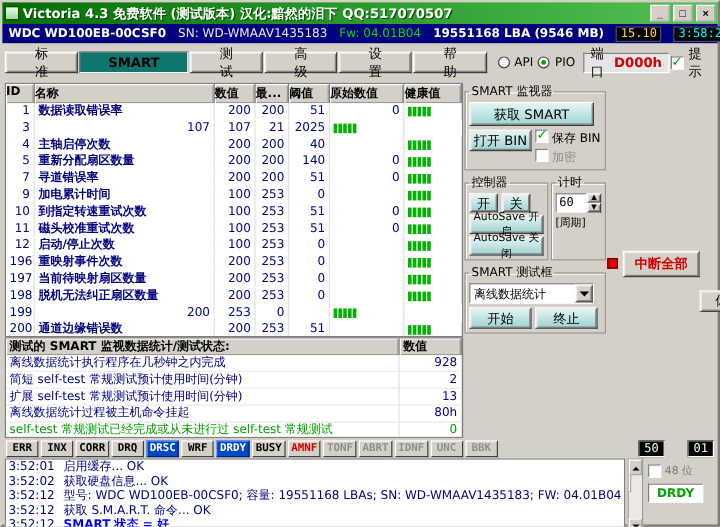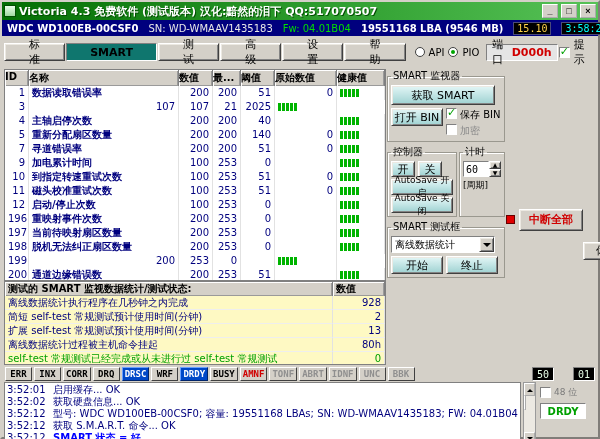--- a/index.html
+++ b/index.html
@@ -52,21 +52,21 @@
   .t-row > div { border-right:1px solid #e2e2e2; padding:0 3px; overflow:hidden; white-space:nowrap; line-height:13px; }
   .t-row .c-id { text-align:right; }
   .t-row .c-name { font-weight:bold; }
   .t-row .num { text-align:right; }
   .bars { display:flex; align-items:center; gap:1px; height:13px; }
   .bar { width:3px; height:8px; background:#00b400; }
 
   .stats { width:382px; height:84px; border:1px solid #808080; background:#d4d0c8; overflow:hidden; }
   .stats-head { display:grid; grid-template-columns:1fr 52px; height:14px; font-weight:bold; font-size:10px; }
   .stats-head > div { box-shadow:inset 1px 1px 0 #fff, inset -1px -1px 0 #9a9a9a; border-right:1px solid #808080; padding:0 3px; white-space:nowrap; overflow:hidden; }
-  .stats-row { display:grid; grid-template-columns:1fr 52px; height:14px; background:#fef9c3; color:#00007e; font-size:10px; }
+  .stats-row { display:grid; grid-template-columns:1fr 52px; height:14px; background:#ffffff; color:#00007e; font-size:10px; }
   .stats-row > div { padding:0 3px; border-right:1px solid #e2e2e2; border-bottom:1px solid #eee; white-space:nowrap; overflow:hidden; line-height:13px; }
   .stats-row.green { color:#00a000; }
   .stats-row .num { text-align:right; }
 
   
   .midcol { flex:0 0 120px; padding:0 1px; }
   fieldset { border:1px solid #9a988f; box-shadow:inset 1px 1px 0 #fff; margin:1px 0 2px 0; padding:2px 3px 3px 3px; }
   legend { font-size:10px; padding:0 2px; color:#000; }
   .stackgap { display:flex; flex-direction:column; gap:3px; }
   .row { display:flex; gap:3px; align-items:flex-start; }

